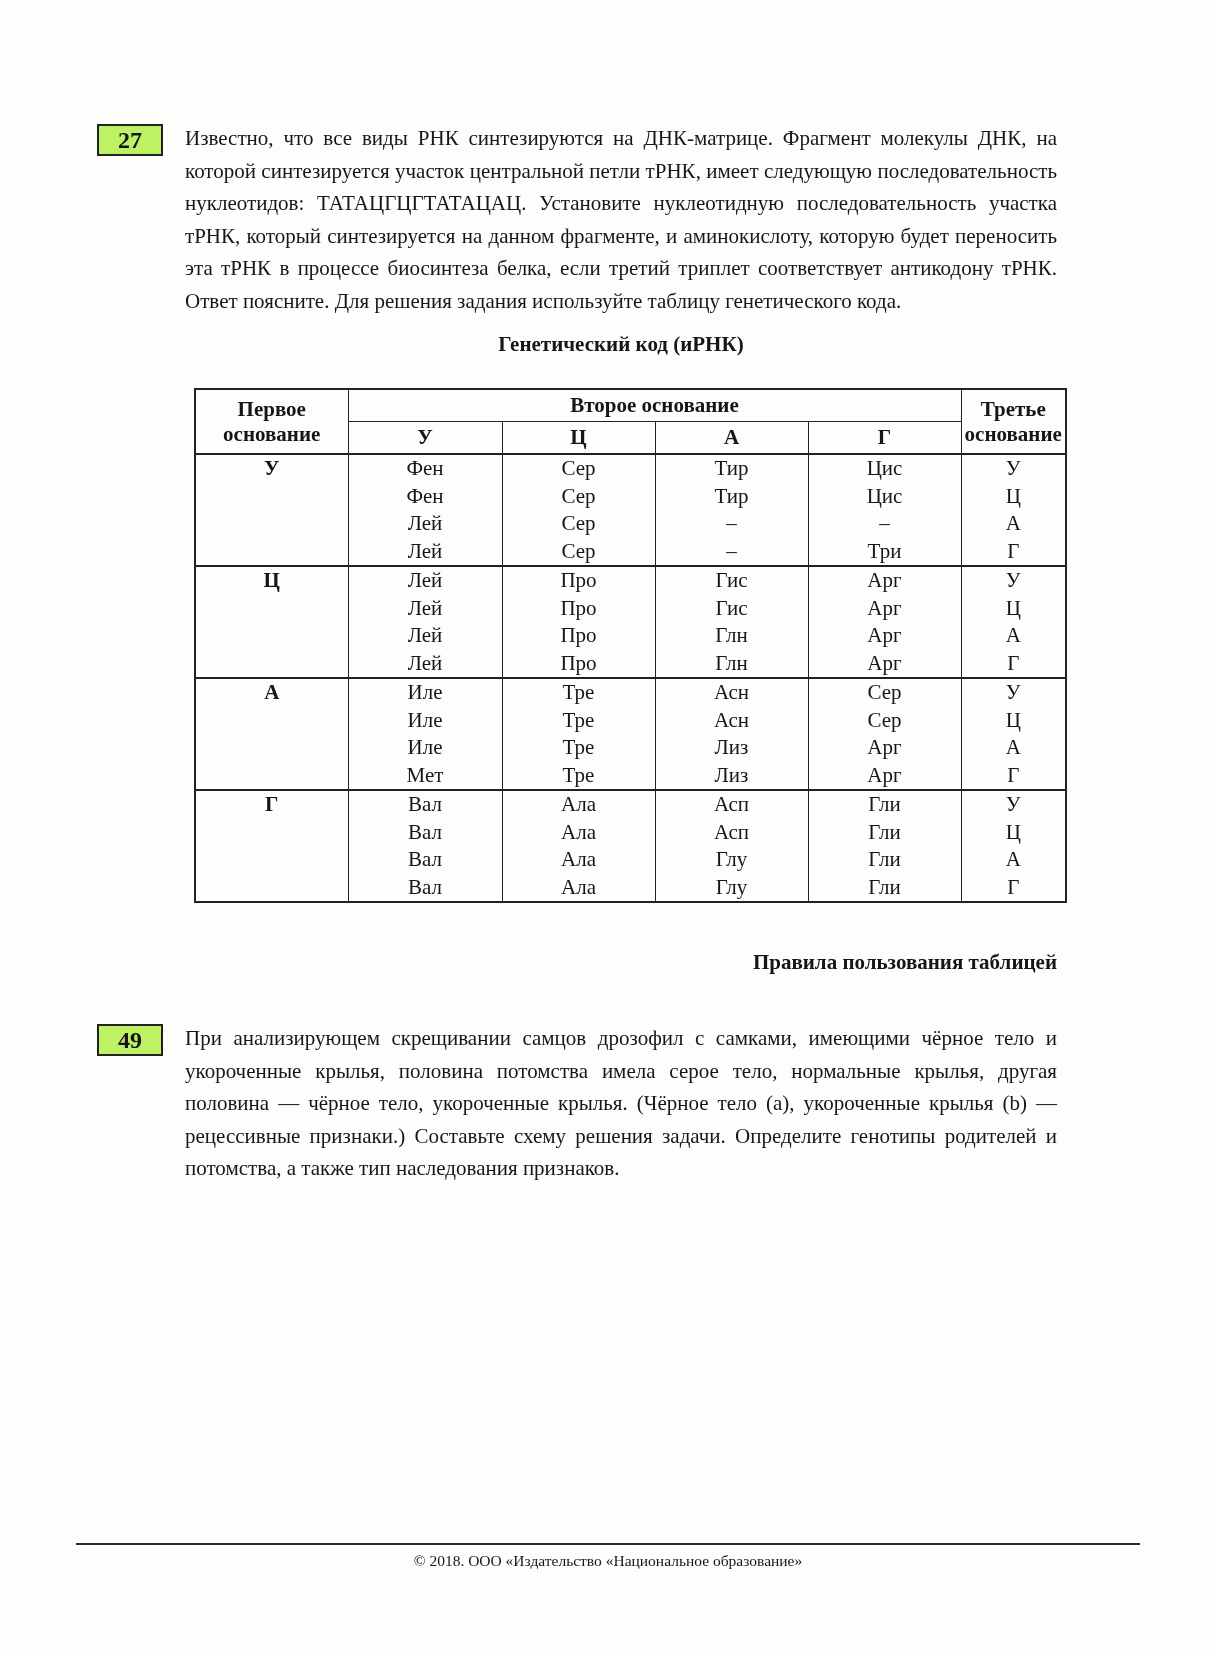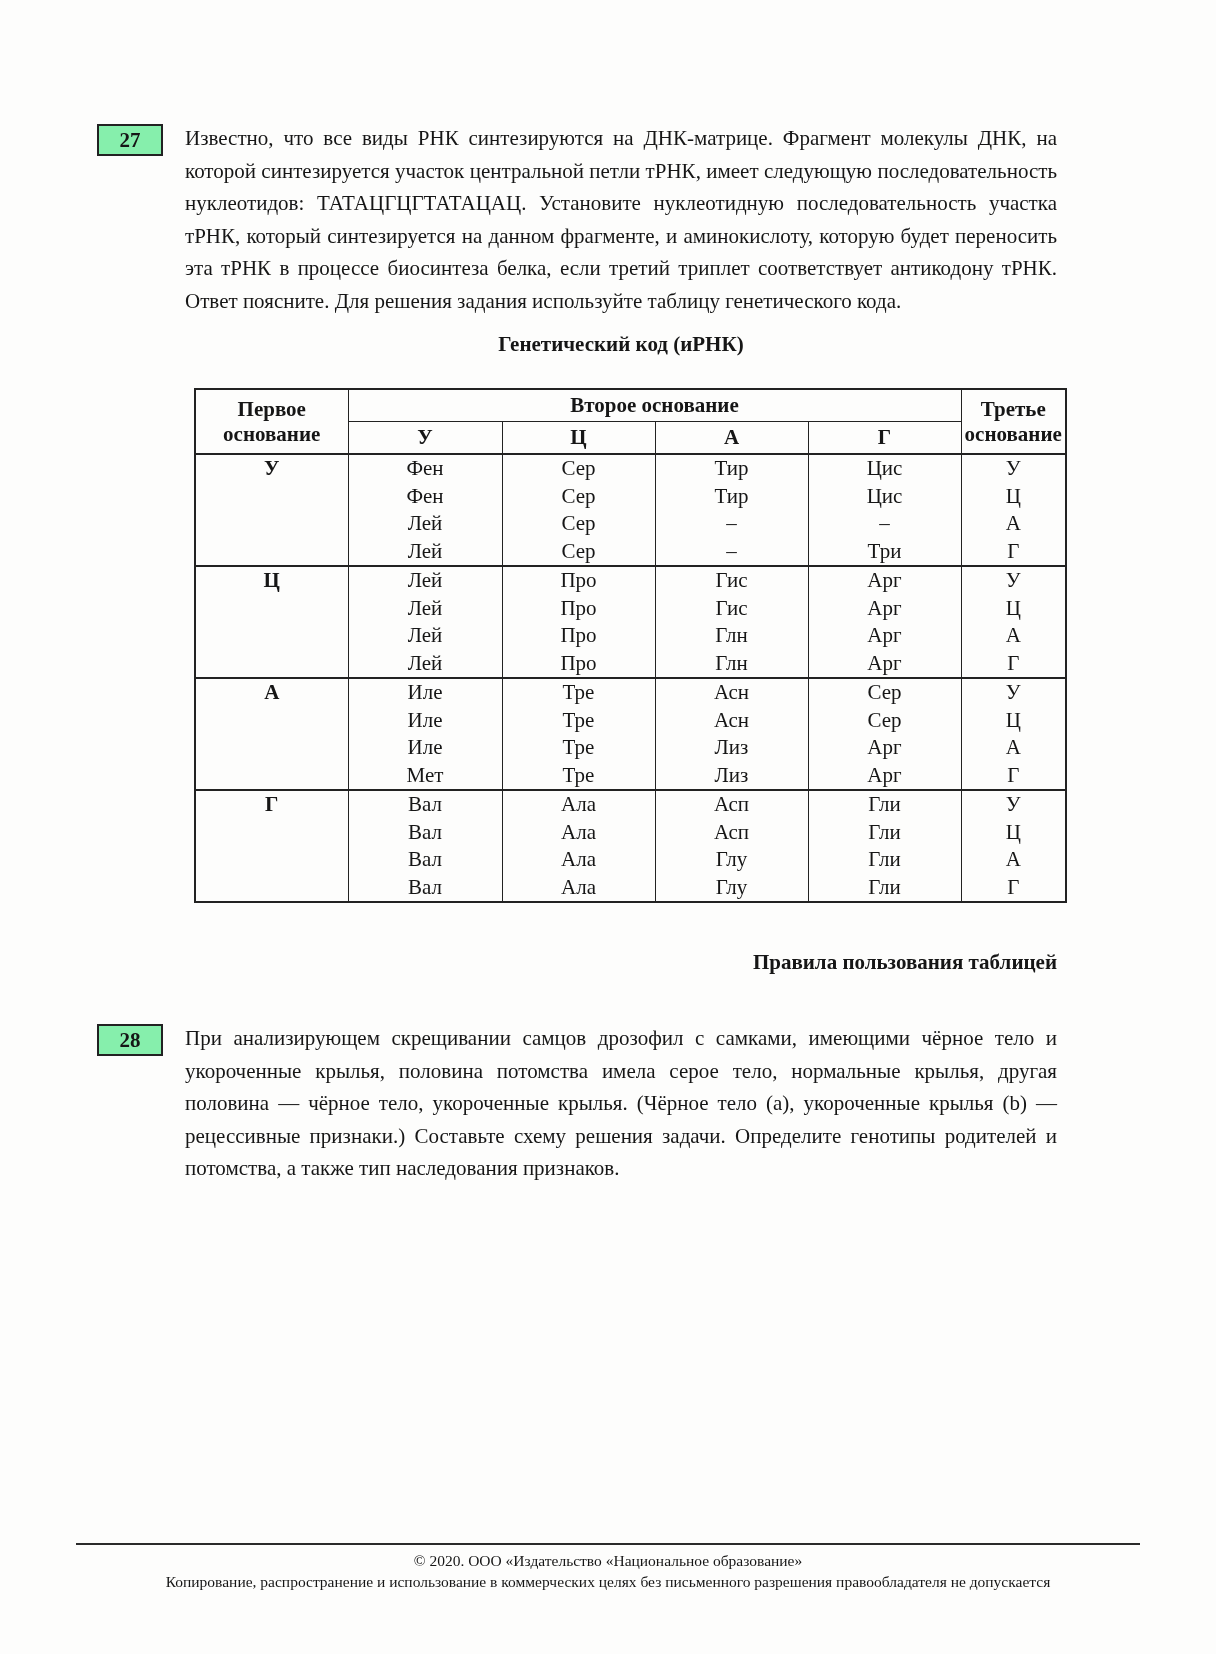--- a/index.html
+++ b/index.html
@@ -35,23 +35,23 @@
     width: 872px;
   }
   .task { position: relative; }
   .task-number-box {
     position: absolute;
     left: -88px; top: 2px;
     width: 62px; height: 28px;
     border: 2px solid #222;
     text-align: center;
     font-weight: bold;
-    font-size: 21px;
+    font-size: 24px;
     line-height: 28px;
-    background: #86efac;
+    background: #bef264;
   }
   .task-text {
     font-size: 21px;
     line-height: 32.5px;
     text-align: justify;
     text-justify: inter-word;
   }
 
   
   .table-title {
@@ -265,24 +265,23 @@
             <td>Глу</td>
             <td>Гли</td>
             <td>Г</td>
           </tr>
         </tbody>
     </table>
 
     <div class="rules-title">Правила пользования таблицей</div>
 
     <div class="task task-28">
-      <div class="task-number-box">28</div>
+      <div class="task-number-box">49</div>
       <div class="task-text">При анализирующем скрещивании самцов дрозофил с самками, имеющими чёрное тело и укороченные крылья, половина потомства имела серое тело, нормальные крылья, другая половина — чёрное тело, укороченные крылья. (Чёрное тело (а), укороченные крылья (b) — рецессивные признаки.) Составьте схему решения задачи. Определите генотипы родителей и потомства, а также тип наследования признаков.</div>
     </div>
 
   </div>
 
   <div class="page-footer">
-    <div>© 2020. ООО «Издательство «Национальное образование»</div>
-    <div>Копирование, распространение и использование в коммерческих целях без письменного разрешения правообладателя не допускается</div>
+    <div>© 2018. ООО «Издательство «Национальное образование»</div>
   </div>
 
 </div>
 
 </body></html>

